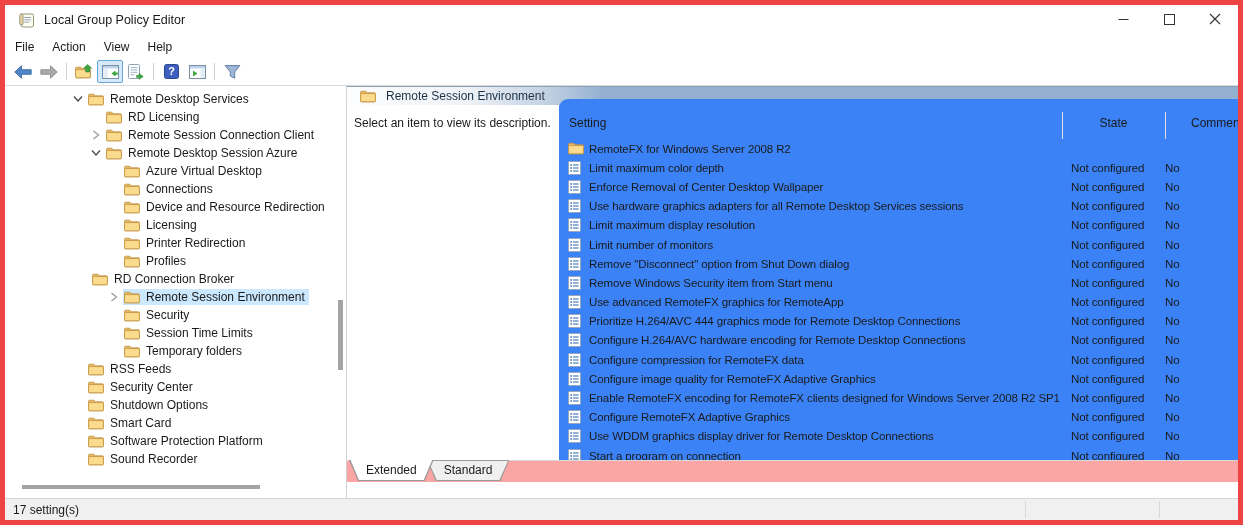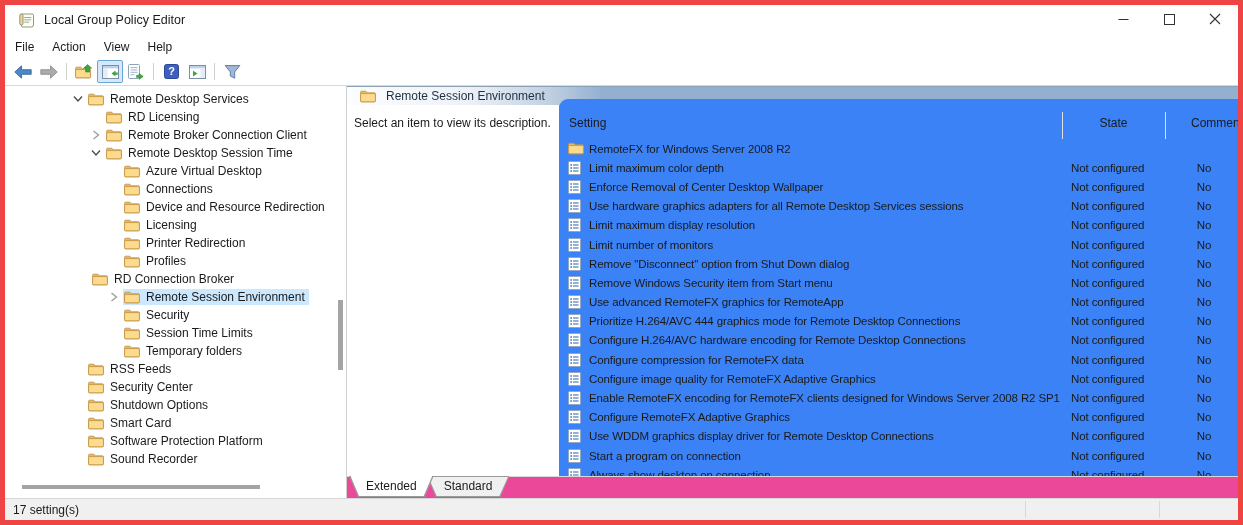--- a/index.html
+++ b/index.html
@@ -55,24 +55,24 @@
   .col-setting { left:10px; }
   .col-state { left:503px; width:103px; text-align:center; }
   .col-comment { left:606px; width:78px; text-align:right; }
   .col-sep { position:absolute; top:13px; height:27px; width:1px; background:#e1e1e1; }
   .col-sep.s1 { left:503px; } .col-sep.s2 { left:606px; }
 
   .list-row { position:relative; height:19.2px; display:flex; align-items:center; font-size:11.5px; letter-spacing:-0.1px; }
   .row-icon { width:16px; margin-left:9px; margin-right:5px; flex:none; display:flex; }
   .row-setting { white-space:nowrap; overflow:hidden; width:473px; }
   .row-state { position:absolute; left:512px; width:94px; }
-  .row-comment { position:absolute; left:606px; width:78px; text-align:center; }
+  .row-comment { position:absolute; left:606px; width:78px; }
 
   
-  .tabbar { position:absolute; left:0; right:0; bottom:0; height:22px; background:#ec4899; border-top:1px solid #d9d9d9; display:flex; padding-left:2px; z-index:3; }
+  .tabbar { position:absolute; left:0; right:0; bottom:16px; height:22px; background:#fca5a5; border-top:1px solid #d9d9d9; display:flex; padding-left:2px; z-index:3; }
   .tab { position:relative; height:21px; margin-top:-1px; margin-right:-7px; }
   .tab-shape { position:absolute; inset:0; clip-path:polygon(9px 100%, 0 0, 100% 0, calc(100% - 9px) 100%); background:#9a9a9a; }
   .tab-shape-inner { position:absolute; left:1.5px; right:1.5px; top:0; bottom:1px; clip-path:polygon(8.5px 100%, 0 0, 100% 0, calc(100% - 8.5px) 100%); background:#fff; }
   .tab.inactive .tab-shape-inner { top:1px; background:#f0f0f0; }
   .tab.active { z-index:2; }
   .tab-label { position:relative; display:block; padding:3px 17px 0; font-size:12px; }
 
   
   .statusbar { position:absolute; left:0; right:0; bottom:0; height:22px; background:#f0f0f0; border-top:1px solid #d6d6d6; display:flex; align-items:center; padding-left:8px; font-size:12px; }
   .sb-sep { position:absolute; top:2px; bottom:2px; width:1px; background:#d8d8d8; }
@@ -238,37 +238,37 @@
                 <path d="M1.5 1 L6.5 5 L1.5 9" fill="none" stroke="#9c9c9c" stroke-width="1.3"></path>
               </svg>
             </span>
             <span class="node">
               <span class="t-ic">
                 <svg width="16" height="13" viewBox="0 0 16 13">
                   <path d="M0.6 2.2 Q0.6 1.2 1.6 1.2 H5.9 L7.2 2.8 H14.4 Q15.4 2.8 15.4 3.8 V10.8 Q15.4 11.8 14.4 11.8 H1.6 Q0.6 11.8 0.6 10.8 Z" fill="#E8B964" stroke="#C08F3F" stroke-width="0.8"></path>
                   <path d="M0.6 4.4 Q0.6 3.6 1.6 3.6 H14.4 Q15.4 3.6 15.4 4.4 V10.8 Q15.4 11.8 14.4 11.8 H1.6 Q0.6 11.8 0.6 10.8 Z" fill="#FBDC8E" stroke="#C08F3F" stroke-width="0.8"></path>
                 </svg>
               </span>
-              <span>Remote Broker Connection Client</span>
+              <span>Remote Session Connection Client</span>
             </span>
           </div>
           <div class="tree-row" style="padding-left: 82px;">
             <span class="chev">
               <svg width="10" height="8" viewBox="0 0 10 8">
                 <path d="M1 1.5 L5 6 L9 1.5" fill="none" stroke="#4a4a4a" stroke-width="1.3"></path>
               </svg>
             </span>
             <span class="node">
               <span class="t-ic">
                 <svg width="16" height="13" viewBox="0 0 16 13">
                   <path d="M0.6 2.2 Q0.6 1.2 1.6 1.2 H5.9 L7.2 2.8 H14.4 Q15.4 2.8 15.4 3.8 V10.8 Q15.4 11.8 14.4 11.8 H1.6 Q0.6 11.8 0.6 10.8 Z" fill="#E8B964" stroke="#C08F3F" stroke-width="0.8"></path>
                   <path d="M0.6 4.4 Q0.6 3.6 1.6 3.6 H14.4 Q15.4 3.6 15.4 4.4 V10.8 Q15.4 11.8 14.4 11.8 H1.6 Q0.6 11.8 0.6 10.8 Z" fill="#FBDC8E" stroke="#C08F3F" stroke-width="0.8"></path>
                 </svg>
               </span>
-              <span>Remote Desktop Session Time</span>
+              <span>Remote Desktop Session Azure</span>
             </span>
           </div>
           <div class="tree-row" style="padding-left: 100px;">
             <span class="chev"></span>
             <span class="node">
               <span class="t-ic">
                 <svg width="16" height="13" viewBox="0 0 16 13">
                   <path d="M0.6 2.2 Q0.6 1.2 1.6 1.2 H5.9 L7.2 2.8 H14.4 Q15.4 2.8 15.4 3.8 V10.8 Q15.4 11.8 14.4 11.8 H1.6 Q0.6 11.8 0.6 10.8 Z" fill="#E8B964" stroke="#C08F3F" stroke-width="0.8"></path>
                   <path d="M0.6 4.4 Q0.6 3.6 1.6 3.6 H14.4 Q15.4 3.6 15.4 4.4 V10.8 Q15.4 11.8 14.4 11.8 H1.6 Q0.6 11.8 0.6 10.8 Z" fill="#FBDC8E" stroke="#C08F3F" stroke-width="0.8"></path>
                 </svg>

